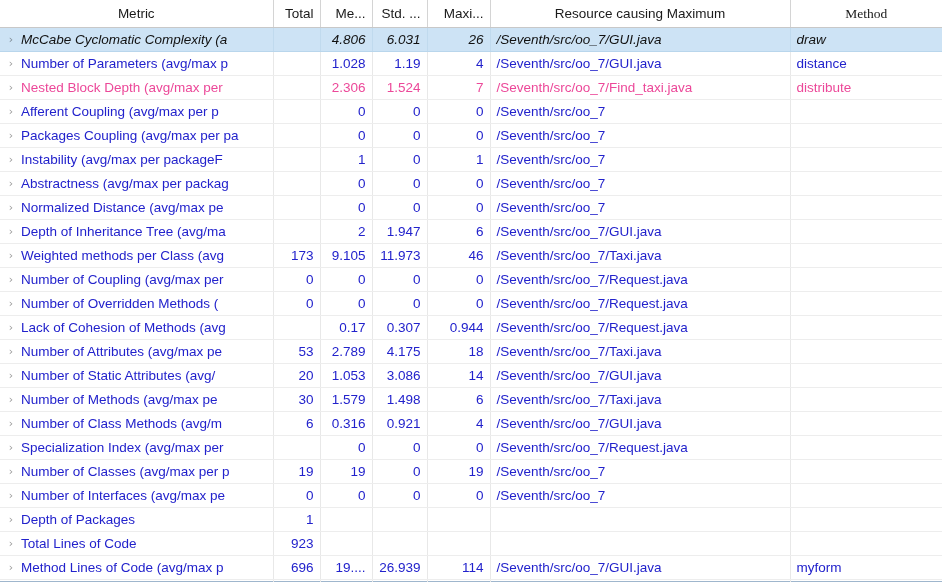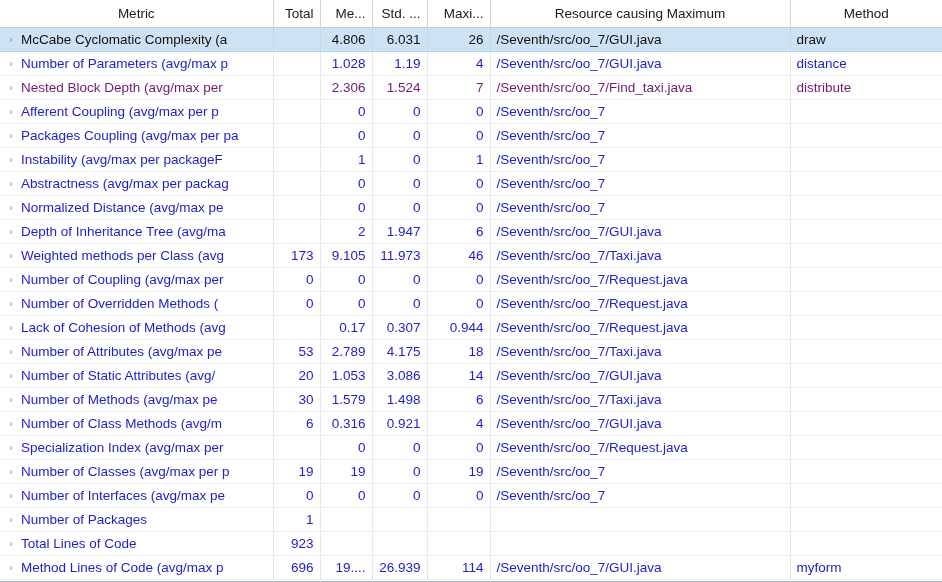--- a/index.html
+++ b/index.html
@@ -55,21 +55,21 @@
     border-bottom: 1px solid #c8c8c8;
     padding: 0 6px;
     height: 27px;
     line-height: 27px;
     text-align: center;
     overflow: hidden;
     white-space: nowrap;
     box-sizing: border-box;
   }
   thead th.num-head { text-align: right; }
-  thead th.last-head { border-right: none; }
+  thead th.last-head { border-right: none; font-family: Liberation Serif, serif; }
 
   
   tbody tr.data-row {
     height: 23px;
   }
   tbody td {
     height: 23px;
     line-height: 23px;
     padding: 0 6px;
     border-right: 1px solid #e8e8e8;
@@ -105,22 +105,22 @@
     font-family: "DejaVu Sans", sans-serif;
   }
   .metric-label {
     flex: 1 1 auto;
     overflow: hidden;
     white-space: nowrap;
   }
 
   
   .v-blue   { color: #2222cc; }
-  .v-red    { color: #701a75; }
-  .v-black  { color: #111111; }
+  .v-red    { color: #ec4899; }
+  .v-black  { color: #111111; font-style: italic; }
 
   
   tr.selected td {
     background: #cde3f5;
     border-bottom: 1px solid #b9d6ec;
     border-right: 1px solid #c0daee;
   }
   tr.selected td.metric-cell,
   tr.selected td.last-col { }
   tr.selected .metric-label,
@@ -439,21 +439,21 @@
           <td class="num v-blue">0</td>
           <td class="num v-blue">0</td>
           <td class="num v-blue">0</td>
           <td class="v-blue">/Seventh/src/oo_7</td>
           <td class="last-col v-blue"></td>
         </tr>
         <tr class="data-row">
           <td class="metric-cell">
             <div class="metric-inner">
               <span class="chevron">›</span>
-              <span class="metric-label v-blue">Number of Packages</span>
+              <span class="metric-label v-blue">Depth of Packages</span>
             </div>
           </td>
           <td class="num v-blue">1</td>
           <td class="num v-blue"></td>
           <td class="num v-blue"></td>
           <td class="num v-blue"></td>
           <td class="v-blue"></td>
           <td class="last-col v-blue"></td>
         </tr>
         <tr class="data-row">

